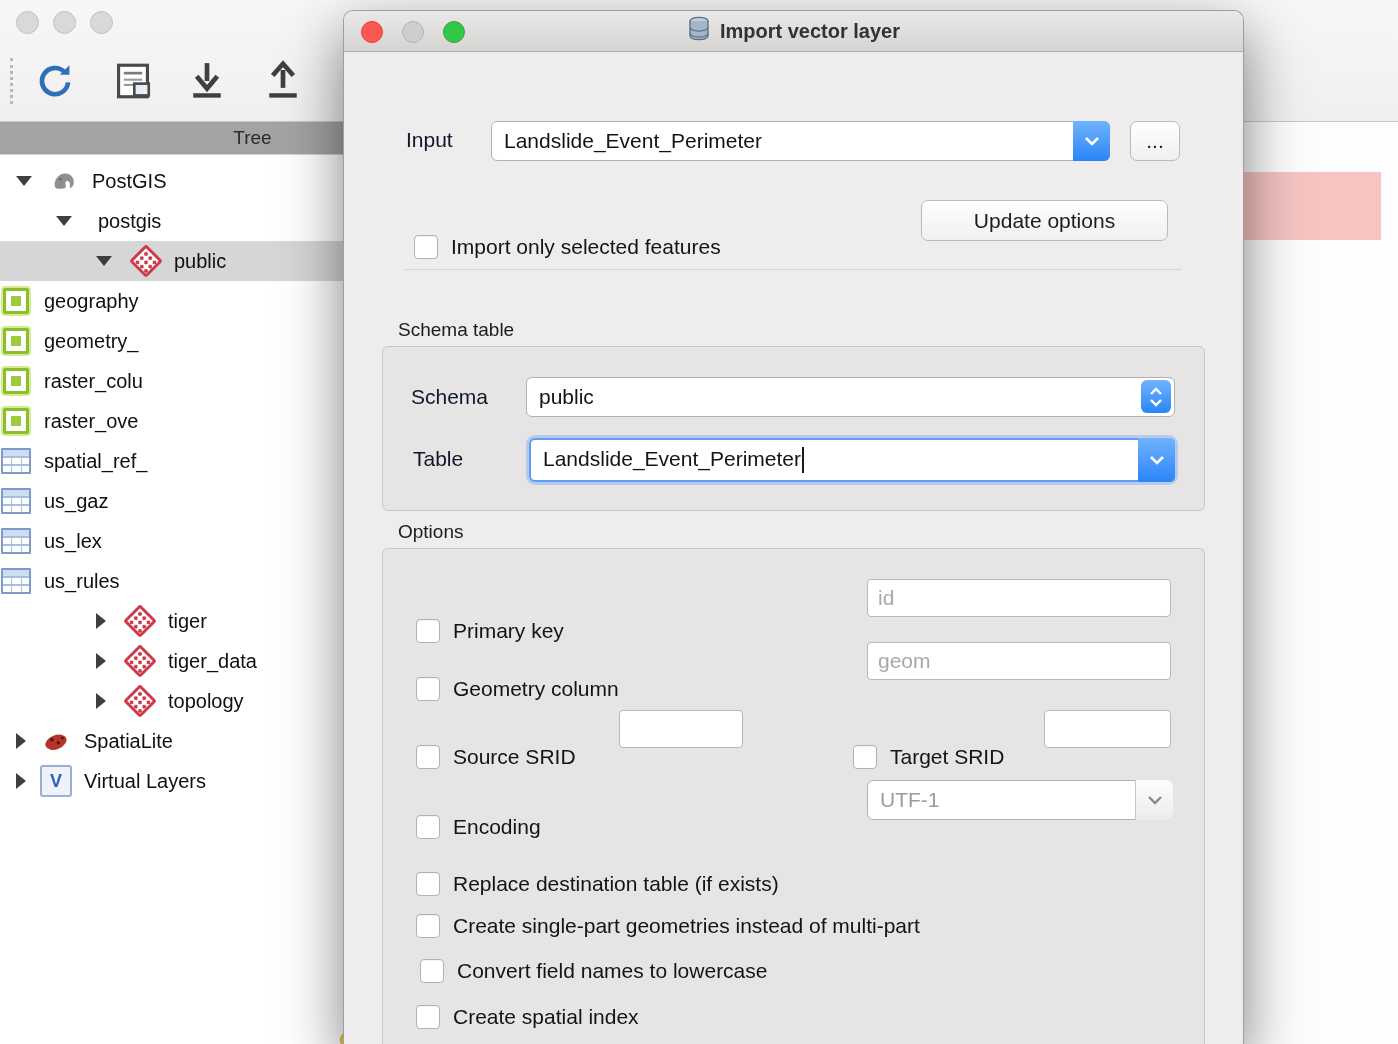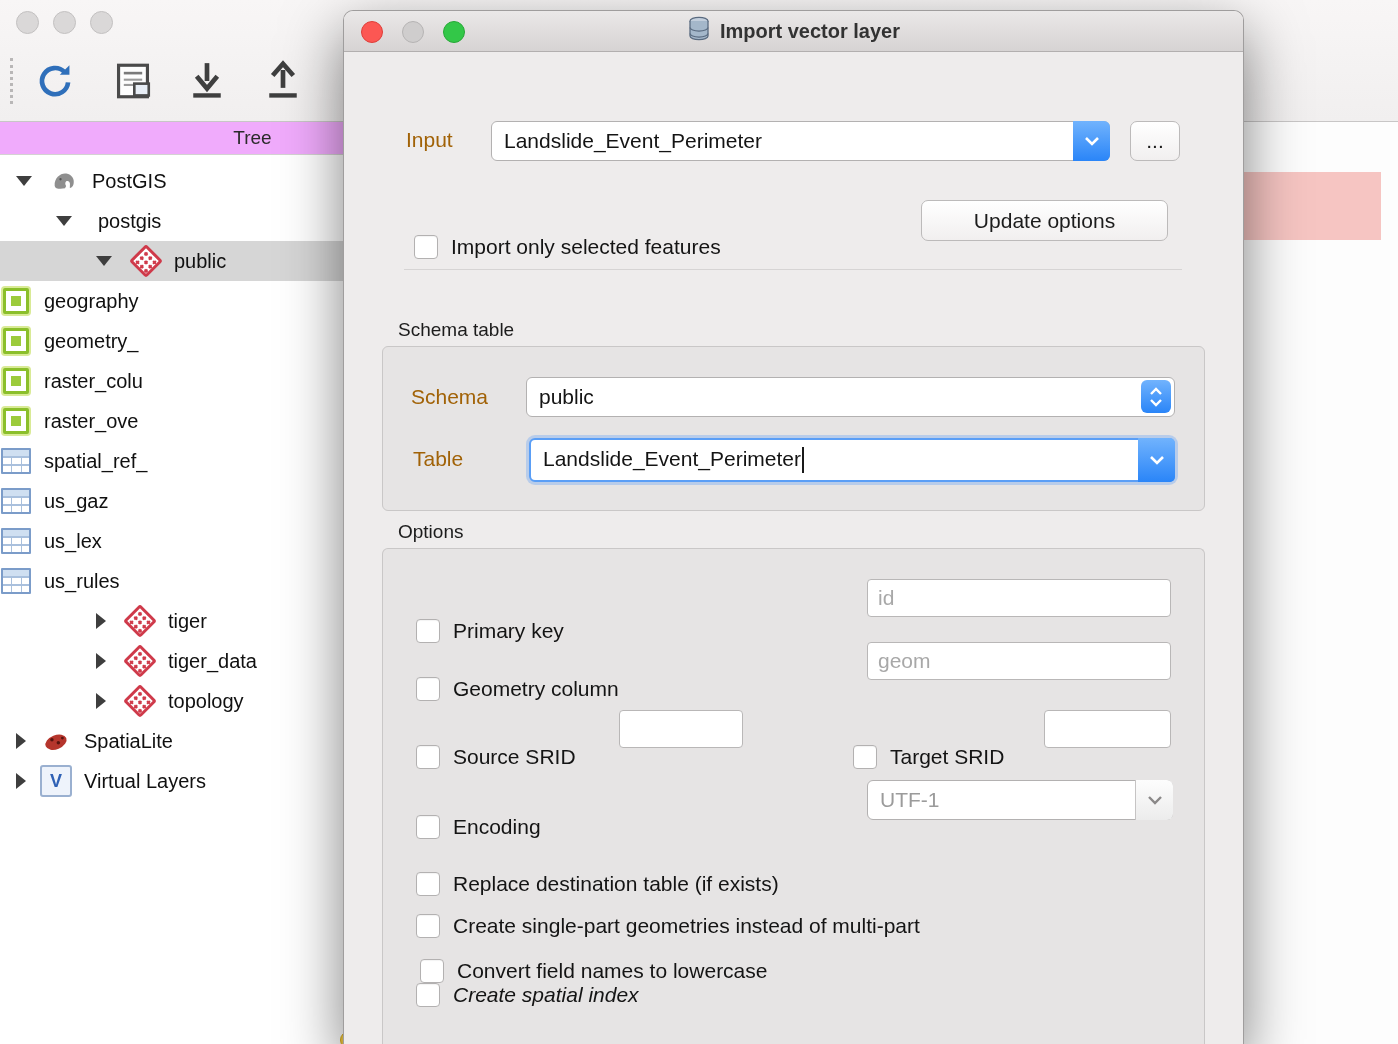--- a/index.html
+++ b/index.html
@@ -13,21 +13,21 @@
   
   .bg-top{position:absolute;left:0;top:0;width:1398px;height:121px;
     background:linear-gradient(#f8f6f6,#f1efef);border-bottom:1px solid #c8c6c6;}
   .bg-lights{position:absolute;left:16px;top:11px;display:flex;gap:14px;}
   .bg-light{width:21px;height:21px;border-radius:50%;background:#dad8d8;border:1px solid #c3c1c1;}
   .drag-dots{position:absolute;left:10px;top:58px;height:46px;border-left:3px dotted #b9b7b7;}
   .tb-icon{position:absolute;top:56px;width:50px;height:50px;display:flex;align-items:center;justify-content:center;cursor:default;}
   .tb-icon svg{display:block;}
 
   .tree-panel{position:absolute;left:0;top:122px;width:505px;height:922px;background:#ffffff;}
-  .tree-header{height:32px;border-bottom:1px solid #d4d2d2;background:#f0abfc;
+  .tree-header{height:32px;border-bottom:1px solid #d4d2d2;background:#a3a3a3;
     display:flex;align-items:center;justify-content:center;font-size:19px;color:#2b2b2b;}
   .tree-rows{padding-top:6px;}
   .tree-row{display:flex;align-items:center;height:40px;font-size:20px;color:#101010;}
   .tree-row.selected{background:#d6d6d6;}
   .lvl0{padding-left:16px;}
   .lvl1{padding-left:56px;}
   .lvl2{padding-left:96px;}
   .lvl3{}
   .tri{width:0;height:0;flex:0 0 auto;margin-right:16px;}
   .tri.down{border-left:8px solid transparent;border-right:8px solid transparent;border-top:10px solid #3e3e3e;}
@@ -67,21 +67,21 @@
   .d-titlebar{position:absolute;left:0;top:0;width:100%;height:40px;
     background:linear-gradient(#eae8e8,#d6d3d3);border-bottom:1px solid #b2afaf;
     display:flex;align-items:center;justify-content:center;}
   .d-title-wrap{display:flex;align-items:center;gap:9px;font-size:20px;font-weight:600;color:#323232;}
   .d-lights{position:absolute;left:17px;top:10px;display:flex;gap:19px;}
   .d-light{width:20px;height:20px;border-radius:50%;}
   .d-light.red{background:#fc5753;border:1px solid #df3e39;}
   .d-light.mid{background:#cfcdcd;border:1px solid #b6b4b4;}
   .d-light.green{background:#33c748;border:1px solid #27a837;}
 
-  .d-label{position:absolute;font-size:21px;color:#a16207;white-space:nowrap;}
+  .d-label{position:absolute;font-size:21px;color:#0f172a;white-space:nowrap;}
   .group-label{position:absolute;font-size:19px;color:#1c1c1c;}
   .group-box{position:absolute;border:1px solid #c9c7c7;border-radius:6px;background:#e6e4e4;}
   .sep{position:absolute;height:1px;background:#d6d4d4;}
 
   .combo{position:absolute;background:#ffffff;border:1px solid #b3b1b1;border-radius:6px;display:flex;align-items:center;}
   .combo .val{flex:1;padding-left:12px;font-size:21px;color:#141414;white-space:nowrap;overflow:hidden;}
   .combo .dd{width:37px;align-self:stretch;margin:-1px -1px -1px 0;border-radius:0 6px 6px 0;
     background:linear-gradient(#71b3fd,#2a85f8);display:flex;align-items:center;justify-content:center;}
   .combo.focused{border:2px solid #5a9ef6;box-shadow:0 0 0 3px rgba(98,160,245,0.35);}
   .combo.focused .dd{margin:-2px -2px -2px 0;border-radius:0 5px 5px 0;}
@@ -359,17 +359,17 @@
     <span>Replace destination table (if exists)</span>
   </div>
   <div class="opt-row" style="left:72px;top:867px;">
     <span class="cb"></span>
     <span>Create single-part geometries instead of multi-part</span>
   </div>
   <div class="opt-row" style="left:76px;top:912px;">
     <span class="cb"></span>
     <span>Convert field names to lowercase</span>
   </div>
-  <div class="opt-row" style="left:72px;top:936px;font-style:italic;">
+  <div class="opt-row" style="left:72px;top:958px;">
     <span class="cb"></span>
     <span>Create spatial index</span>
   </div>
 </div>
 
 </body></html>

